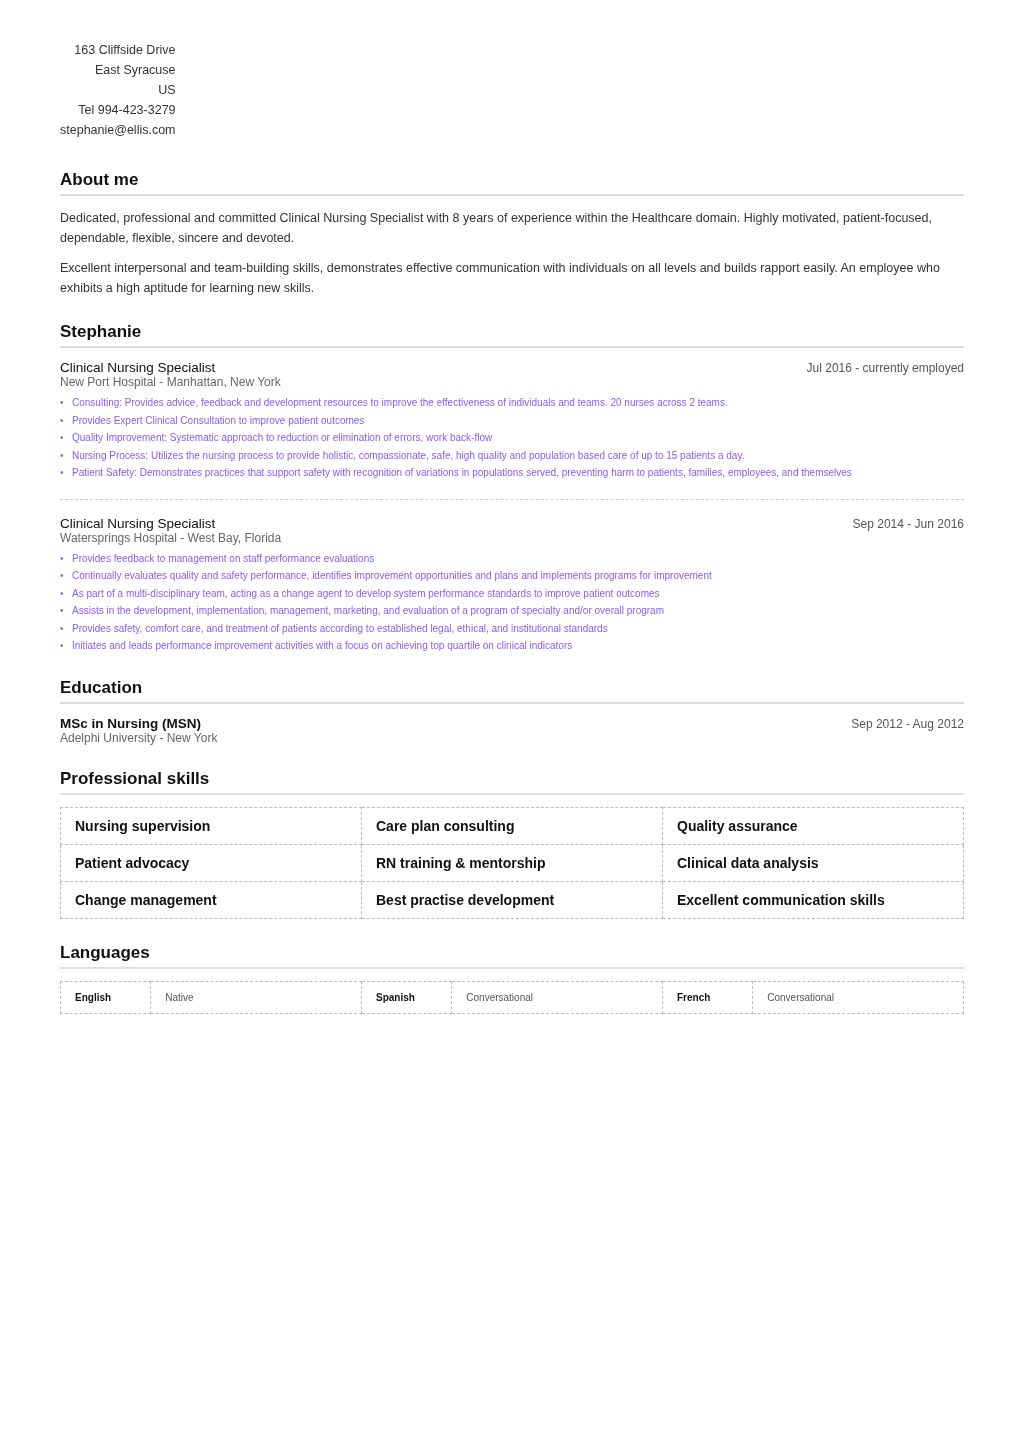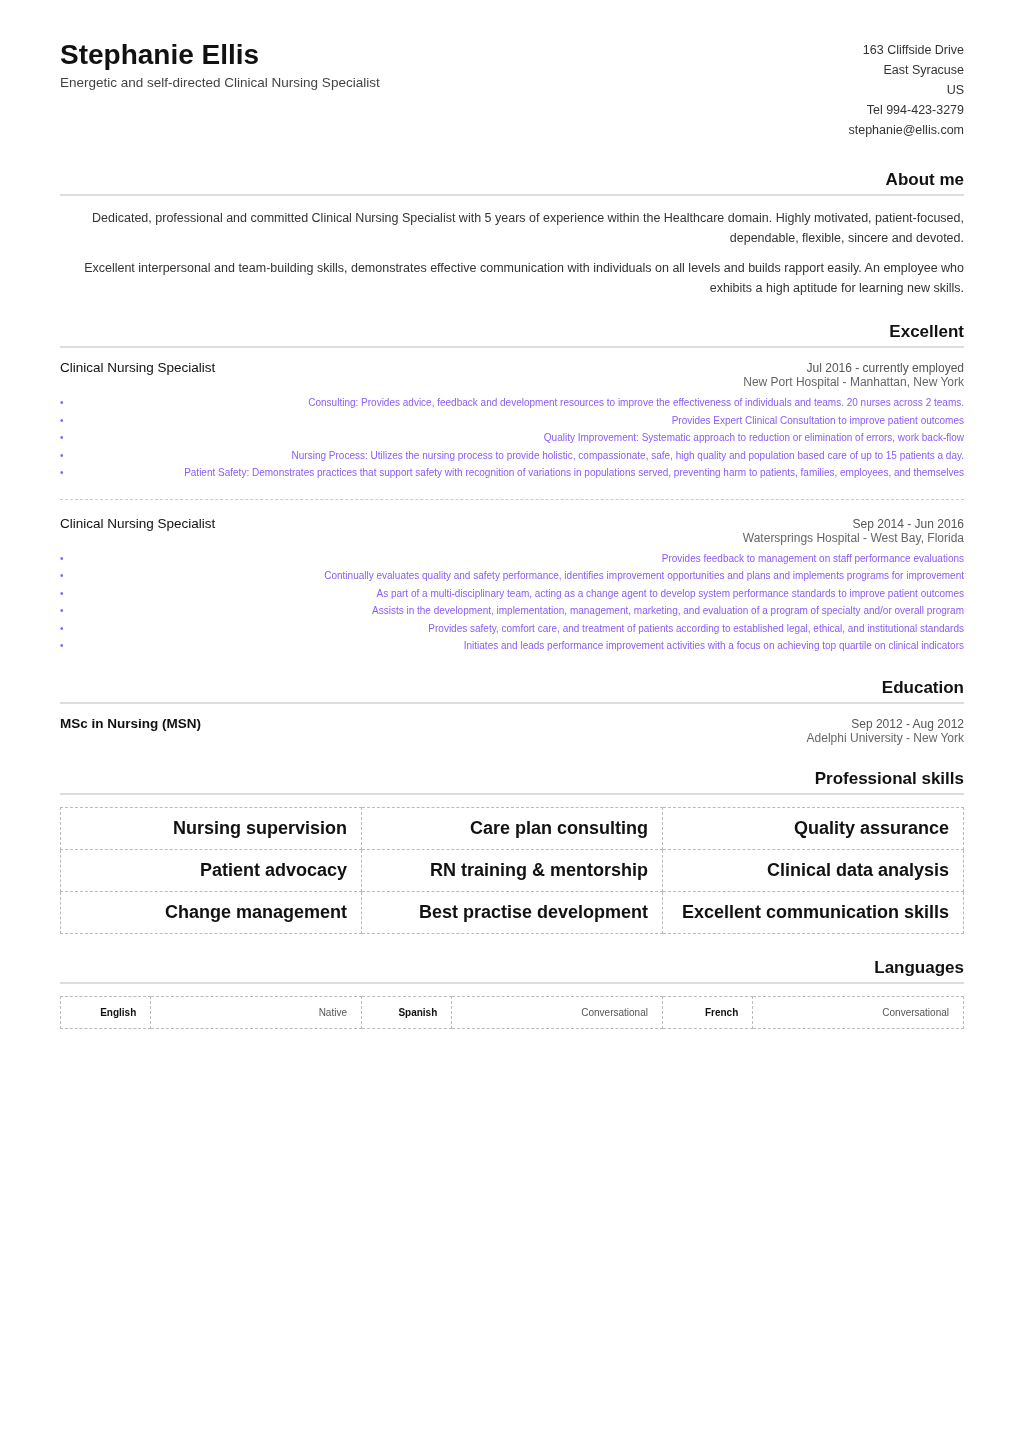--- a/index.html
+++ b/index.html
@@ -31,21 +31,20 @@
       margin-top: 4px;
     }
     .header-right {
       text-align: right;
       font-size: 12.5px;
       color: #333;
       line-height: 1.6;
     }
     .section {
       margin-bottom: 24px;
-      text-align: right;
     }
     .section-title {
       font-size: 17px;
       font-weight: 900;
       color: #111;
       border-bottom: 2px solid #ddd;
       padding-bottom: 4px;
       margin-bottom: 12px;
     }
     .about-text {
@@ -122,21 +121,21 @@
     }
     
     .skills-table {
       width: 100%;
       border-collapse: collapse;
       margin-top: 4px;
     }
     .skills-table td {
       border: 1px dashed #bbb;
       padding: 10px 14px;
-      font-size: 18px;
+      font-size: 14px;
       color: #111;
       width: 33.33%;
     }
     .skills-table td.skill-label {
       font-weight: 700;
     }
     
     .lang-table {
       width: 100%;
       border-collapse: collapse;
@@ -154,41 +153,37 @@
     }
     .lang-table td.lang-level {
       color: #555;
       width: 23.33%;
     }
   </style>
 </head>
 <body>
 
 <div class="header-section">
-  <div class="header-left">
-    <div class="name">Stephanie Ellis</div>
-    <div class="tagline">Energetic and self-directed Clinical Nursing Specialist</div>
-  </div>
   <div class="header-right">
     <div>163 Cliffside Drive</div>
     <div>East Syracuse</div>
     <div>US</div>
     <div>Tel 994-423-3279</div>
     <div>stephanie@ellis.com</div>
   </div>
 </div>
 
 <div class="section">
   <div class="section-title">About me</div>
-  <p class="about-text">Dedicated, professional and committed Clinical Nursing Specialist with 5 years of experience within the Healthcare domain. Highly motivated, patient-focused, dependable, flexible, sincere and devoted.</p>
+  <p class="about-text">Dedicated, professional and committed Clinical Nursing Specialist with 8 years of experience within the Healthcare domain. Highly motivated, patient-focused, dependable, flexible, sincere and devoted.</p>
   <p class="about-text">Excellent interpersonal and team-building skills, demonstrates effective communication with individuals on all levels and builds rapport easily. An employee who exhibits a high aptitude for learning new skills.</p>
 </div>
 
 <div class="section">
-  <div class="section-title">Excellent</div>
+  <div class="section-title">Stephanie</div>
 
   <div class="exp-entry">
     <div class="exp-header">
       <div class="exp-title">Clinical Nursing Specialist</div>
       <div class="exp-date">Jul 2016 - currently employed</div>
     </div>
     <div class="exp-company">New Port Hospital - Manhattan, New York</div>
     <ul class="exp-bullets">
       <li>Consulting: Provides advice, feedback and development resources to improve the effectiveness of individuals and teams. 20 nurses across 2 teams.</li>
       <li>Provides Expert Clinical Consultation to improve patient outcomes</li>

